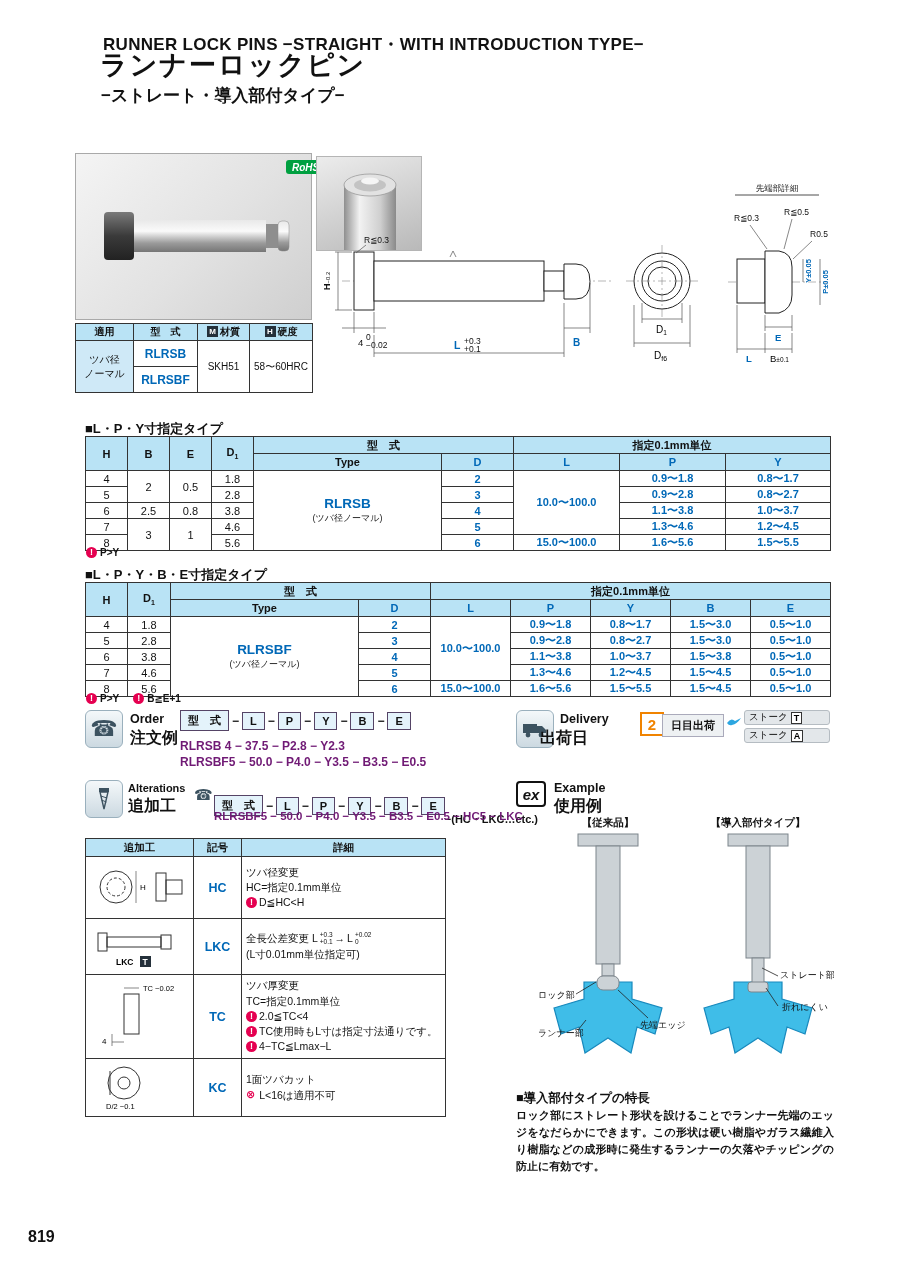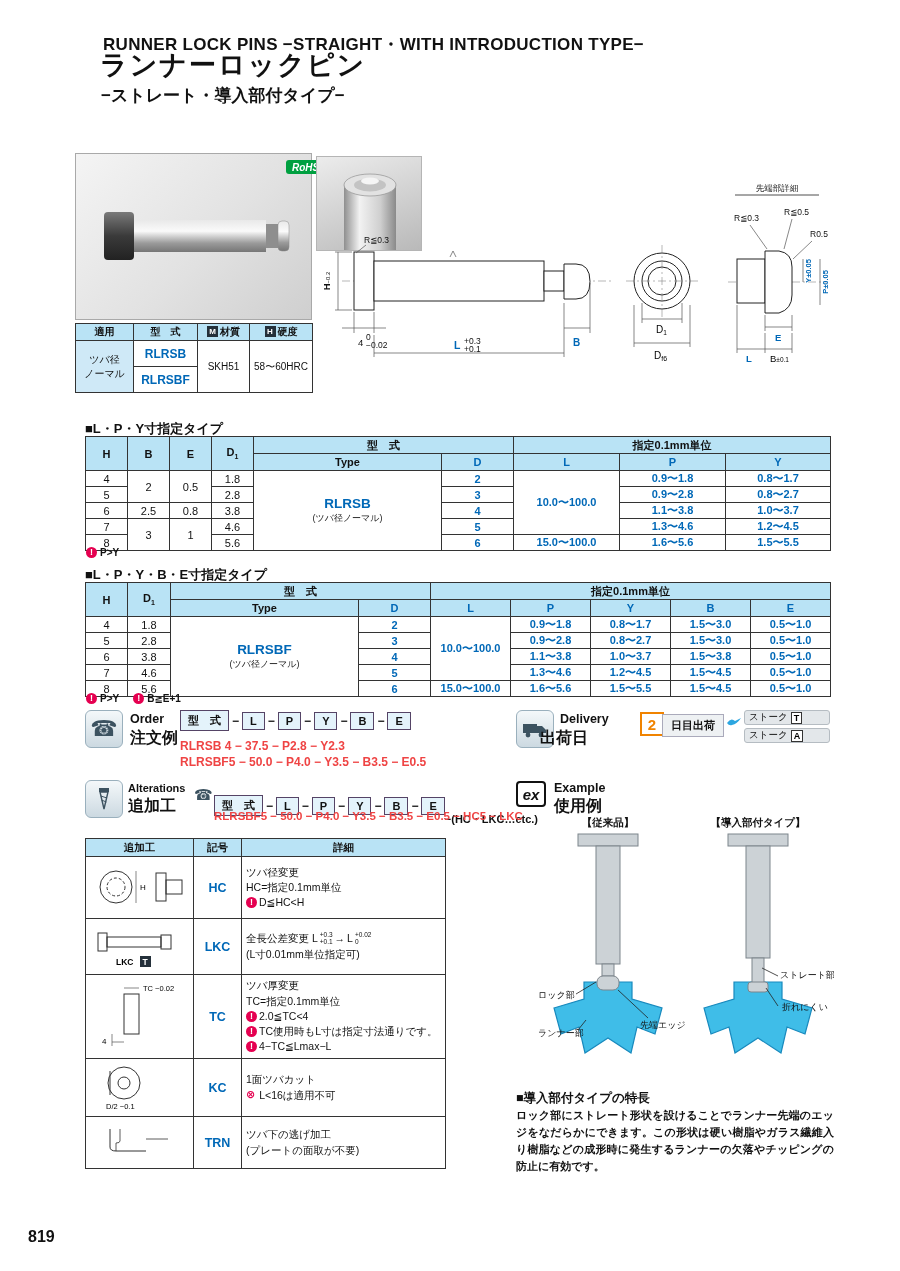--- a/index.html
+++ b/index.html
@@ -37,21 +37,21 @@
   .na { display:inline-block; color:#e50050; font-weight:bold; font-size:11px; margin-right:2px; }
 
   
   .iconbox { width:38px; height:38px; border:1px solid #9ab0bd; border-radius:6px; background:linear-gradient(#f4f8fa,#ccd9e1); display:flex; align-items:center; justify-content:center; color:#3c5260; }
   .lbl-en { font-size:12.5px; font-weight:bold; }
   .lbl-ja { font-size:16px; font-weight:bold; }
   .formula { display:flex; align-items:center; }
   .fbox { border:1px solid #546; background:#e4f3fb; font-size:11px; font-weight:bold; padding:2px 7px; white-space:nowrap; }
   .fdash { font-weight:bold; font-size:12px; margin:0 3px; }
   .fetc { font-weight:bold; font-size:11px; white-space:nowrap;margin-top:28px; }
-  .bex { color:#ef4444; font-weight:bold; font-size:12px; white-space:nowrap; }
+  .bex { color:#701a75; font-weight:bold; font-size:12px; white-space:nowrap; }
   .daybox { width:24px; height:24px; border:2px solid #f08300; color:#f08300; font-size:15px; font-weight:bold; display:flex; align-items:center; justify-content:center; background:#fff; }
   .daysuffix { border:1px solid #aab; background:#eef1f3; font-size:11px; font-weight:bold; padding:3px 8px; }
   .stork { width:86px; height:15px; background:#e3e7ea; border:1px solid #b5bcc2; border-radius:3px; display:flex; align-items:center; gap:3px; font-size:9.5px; padding:0 4px; }
   .stork .letter { border:1px solid #333; background:#fff; color:#000; font-weight:bold; font-size:9px; line-height:10px; padding:0 2px; }
 
   
   table.alt { border-collapse:collapse; table-layout:fixed; width:360px; }
   .alt th,.alt td { border:1px solid #333; font-size:10.5px; }
   .alt th { background:#b9e3f5; height:18px; font-weight:bold; text-align:center; }
   .alt td { background:#fff; vertical-align:middle; }
@@ -585,34 +585,20 @@
       </td>
       <td class="code">KC</td>
       <td class="detail">
         <div class="dline">1面ツバカット</div>
         <div class="dline">
               <span class="na">⊗</span>
               <span>L&lt;16は適用不可</span>
             </div>
       </td>
     </tr>
-    <tr style="height:52px">
-      <td class="diag">
-        <svg width="100" height="42">
-          <path d="M20,8 L20,26 Q20,30 26,30 L56,30" fill="none" stroke="#333"></path>
-          <path d="M30,8 L30,20 Q30,22 26,22 L26,30" fill="none" stroke="#333" stroke-width="0.8"></path>
-          <line x1="56" y1="18" x2="78" y2="18" stroke="#333" stroke-width="0.8"></line>
-        </svg>
-      </td>
-      <td class="code">TRN</td>
-      <td class="detail">
-        <div class="dline">ツバ下の逃げ加工</div>
-        <div class="dline">(プレートの面取が不要)</div>
-      </td>
-    </tr>
   </tbody>
     </table>
 
   <div class="abs exlogo" style="left:516px;top:781px">ex</div>
   <div class="abs lbl-en" style="left:554px;top:781px">Example</div>
   <div class="abs lbl-ja" style="left:554px;top:796px">使用例</div>
 
   <svg class="abs" style="left:536px;top:812px" width="298" height="272" viewBox="0 0 298 272">
     <text x="72" y="14" class="exlbl" text-anchor="middle">【従来品】</text>
     <text x="222" y="14" class="exlbl" text-anchor="middle">【導入部付タイプ】</text>

